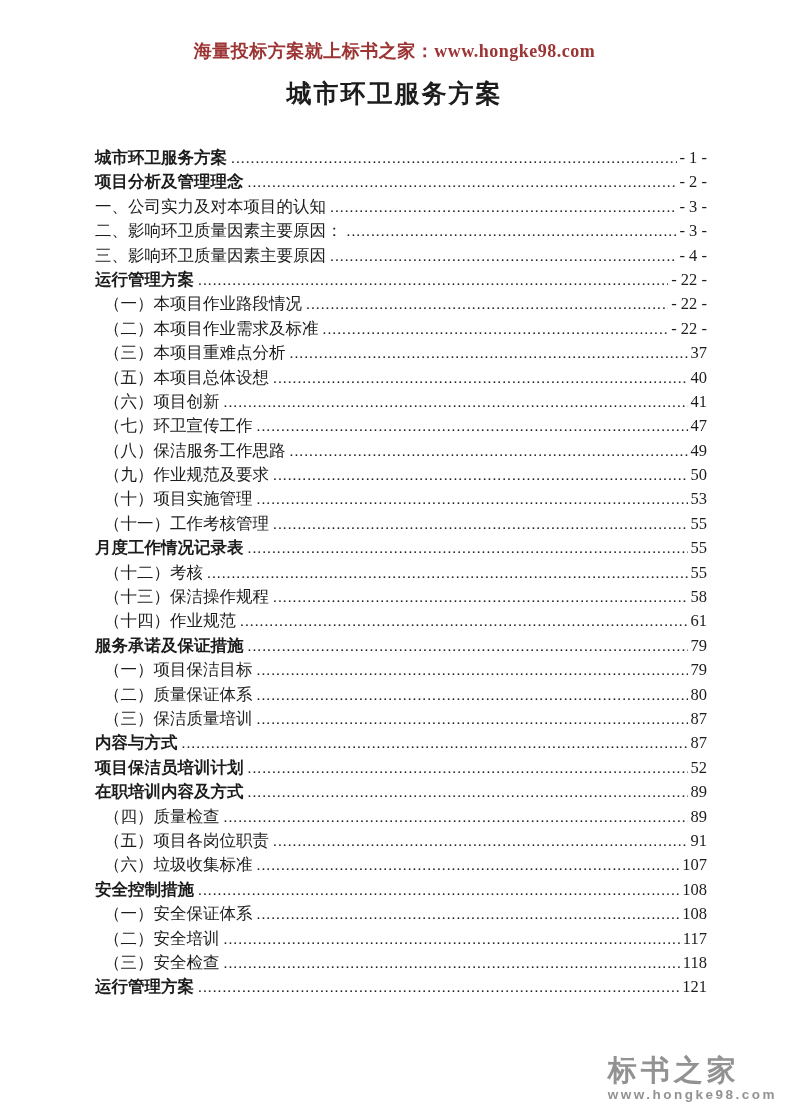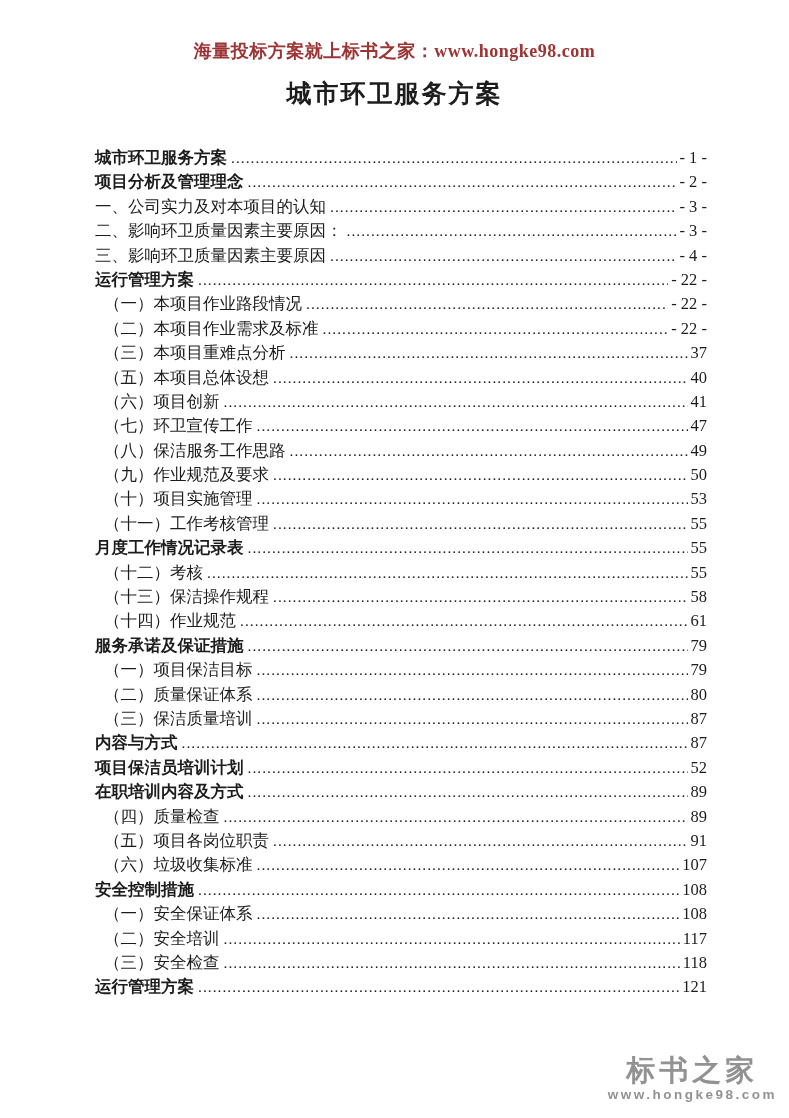--- a/index.html
+++ b/index.html
@@ -54,21 +54,20 @@
   .leader::after{
     content:"..........................................................................................................................................................................................................";
     font-weight:400;
     font-size:15.5px;
     letter-spacing:1px;
     color:var(--text);
   }
   .toc-page{flex:0 0 auto;white-space:nowrap;font-weight:400;}
   .watermark{
     position:absolute;right:12px;bottom:16px;
-    text-align:center;
     color:var(--wm);
     font-family:"Liberation Sans","DejaVu Sans",sans-serif;
   }
   .wm-brand{
     font-size:29px;line-height:30px;
     font-weight:700;
     letter-spacing:4px;
   }
   .wm-url{
     font-size:13.5px;line-height:15px;

